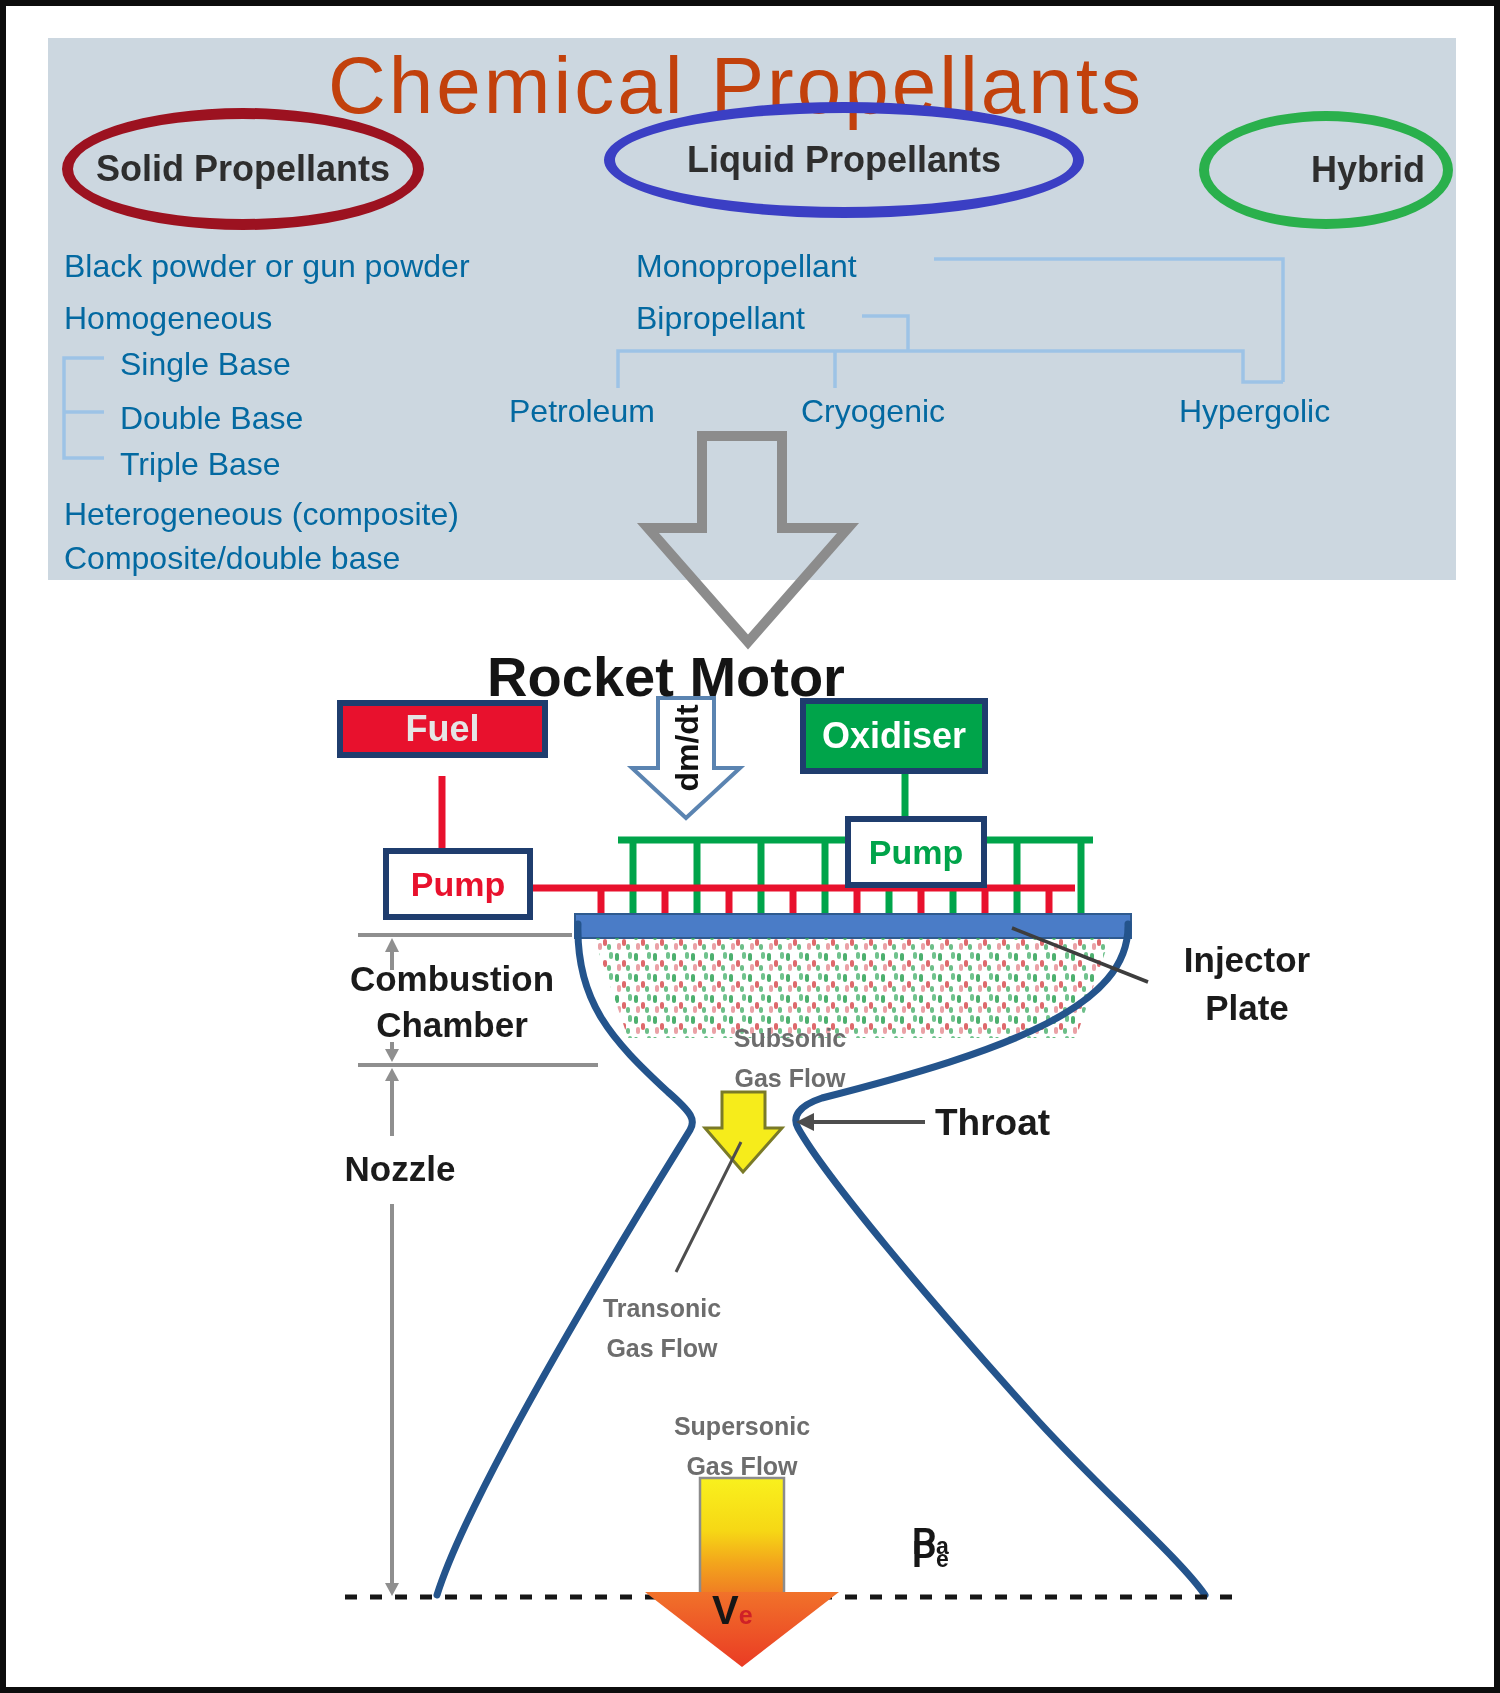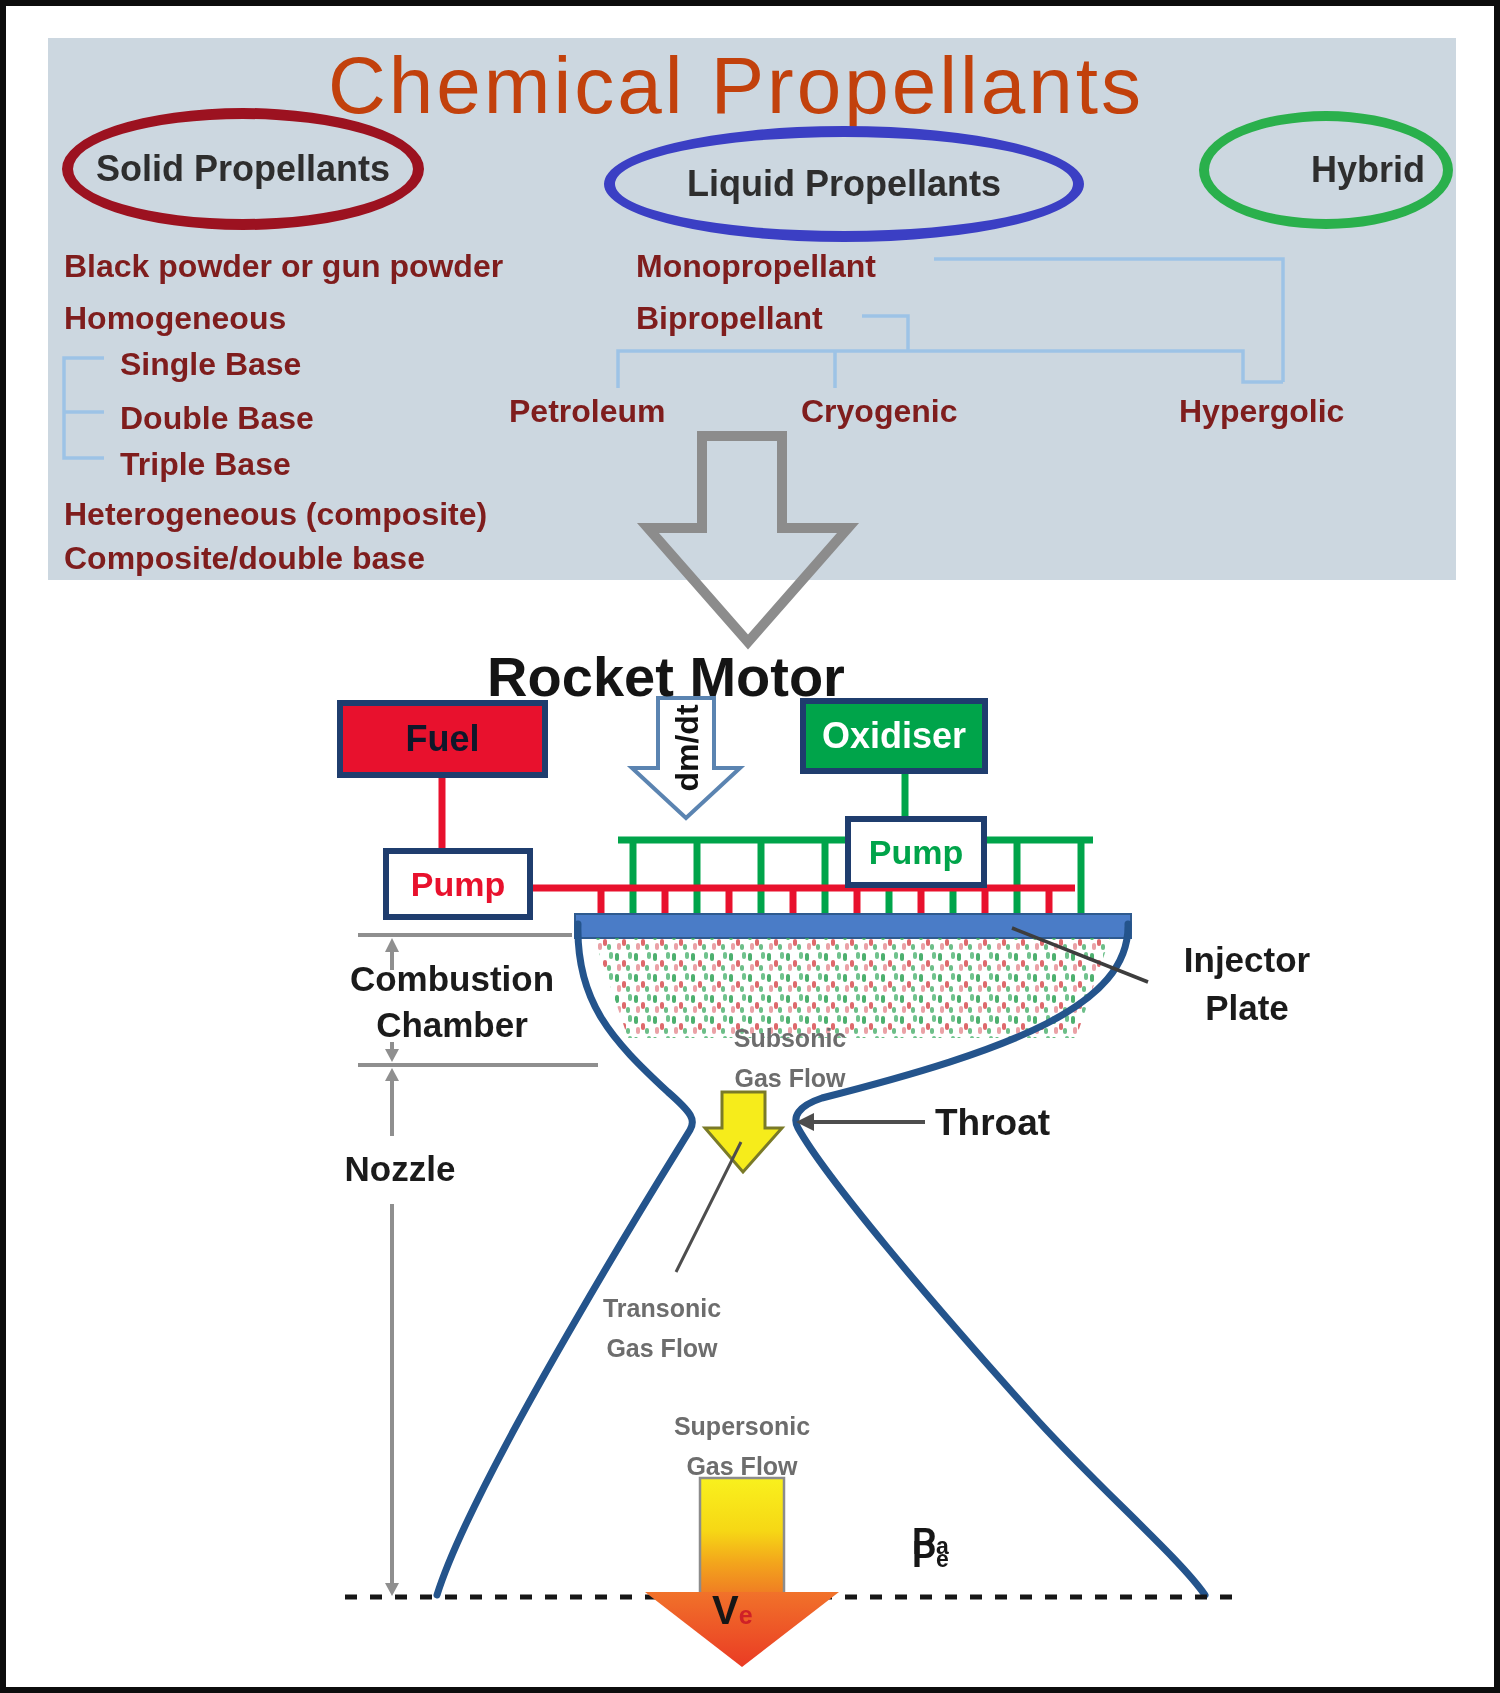--- a/index.html
+++ b/index.html
@@ -8,21 +8,21 @@
     border:6px solid #0d0d0d;box-sizing:border-box;overflow:hidden;
     font-family:"Liberation Sans", sans-serif;
   }
   .abs{position:absolute;}
   .cx{transform:translateX(-50%);text-align:center;}
   
   .panel{left:42px;top:32px;width:1408px;height:542px;background:var(--panel-bg,#ccd7e0);}
   .ptitle{font-size:80px;font-weight:400;letter-spacing:3px;color:#c2410c;white-space:nowrap;}
   .oval{border-radius:50%;box-sizing:border-box;display:flex;align-items:center;justify-content:center;}
   .oval-label{font-size:36px;font-weight:600;color:#2e2e2e;white-space:nowrap;}
-  .item{font-size:32px;font-weight:700;color:#7f1d1d;white-space:nowrap;line-height:38px;}
+  .item{font-size:32px;font-weight:400;color:#0369a1;white-space:nowrap;line-height:38px;}
   
   .rtitle{font-size:56px;font-weight:700;color:#141414;white-space:nowrap;}
   .box{box-sizing:border-box;display:flex;align-items:center;justify-content:center;
        font-weight:700;font-size:36px;border:6px solid var(--box-border-navy,#1f3d6e);}
   .lbl{font-size:35px;font-weight:700;color:#1b1b1b;white-space:nowrap;line-height:46px;}
   .gas{font-size:25px;font-weight:700;color:#6d6d6d;white-space:nowrap;line-height:40px;}
   .dmdt{font-size:32px;font-weight:700;color:#111;white-space:nowrap;
         transform:translate(-50%,-50%) rotate(-90deg);}
   .sym .base{font-size:40px;font-weight:700;color:#161616;}
   .sym .sub{font-size:25px;font-weight:700;color:#161616;}
@@ -33,21 +33,21 @@
 <body>
 
 <div class="page">
 
   <div class="abs panel">
     <div class="abs cx ptitle" style="left:688px;top:2px;">Chemical Propellants</div>
 
     <div class="abs oval" style="left:14px;top:70px;width:362px;height:122px;border:11px solid var(--solid-oval,#9c1220);">
       <span class="oval-label">Solid Propellants</span>
     </div>
-    <div class="abs oval" style="left:556px;top:88px;width:480px;height:116px;border:11px solid var(--liquid-oval,#3b3fc4);">
+    <div class="abs oval" style="left:556px;top:64px;width:480px;height:116px;border:11px solid var(--liquid-oval,#3b3fc4);">
       <span class="oval-label">Liquid Propellants</span>
     </div>
     <div class="abs oval" style="left:1151px;top:73px;width:254px;height:118px;border:10px solid var(--hybrid-oval,#2ab04c);justify-content:flex-end;padding-right:18px;text-align:right;">
       <span class="oval-label">Hybrid</span>
     </div>
 
     <div class="abs item" style="left:16px;top:209px;">Black powder or gun powder</div>
     <div class="abs item" style="left:16px;top:261px;">Homogeneous</div>
     <div class="abs item" style="left:72px;top:307px;">Single Base</div>
     <div class="abs item" style="left:72px;top:361px;">Double Base</div>
@@ -154,21 +154,21 @@
     <line x1="339" y1="1591" x2="1239" y2="1591" stroke="#161616" stroke-width="5" stroke-dasharray="12 13"></line>
 
     <g>
       <rect x="694" y="1472" width="84" height="118" fill="url(#shaftGrad)" stroke="#8c8c8c" stroke-width="2.5"></rect>
       <polygon points="639,1586 833,1586 736,1661" fill="url(#headGrad)"></polygon>
     </g>
   </svg>
 
   <div class="abs cx rtitle" style="left:660px;top:638px;">Rocket Motor</div>
 
-  <div class="abs box" style="left:331px;top:694px;width:211px;height:78px;background:var(--fuel-red,#e8112d);color:#0f172a;">
+  <div class="abs box" style="left:331px;top:694px;width:211px;height:58px;background:var(--fuel-red,#e8112d);color:#e5e5e5;">
     <span>Fuel</span>
   </div>
   <div class="abs box" style="left:794px;top:692px;width:188px;height:76px;background:var(--oxidiser-green,#00a44a);color:#fff;">
     <span>Oxidiser</span>
   </div>
 
   <div class="abs dmdt" style="left:681px;top:742px;">dm/dt</div>
 
   <div class="abs box" style="left:377px;top:842px;width:150px;height:72px;background:#fff;color:var(--fuel-red,#e8112d);font-size:34px;">
     <span>Pump</span>

